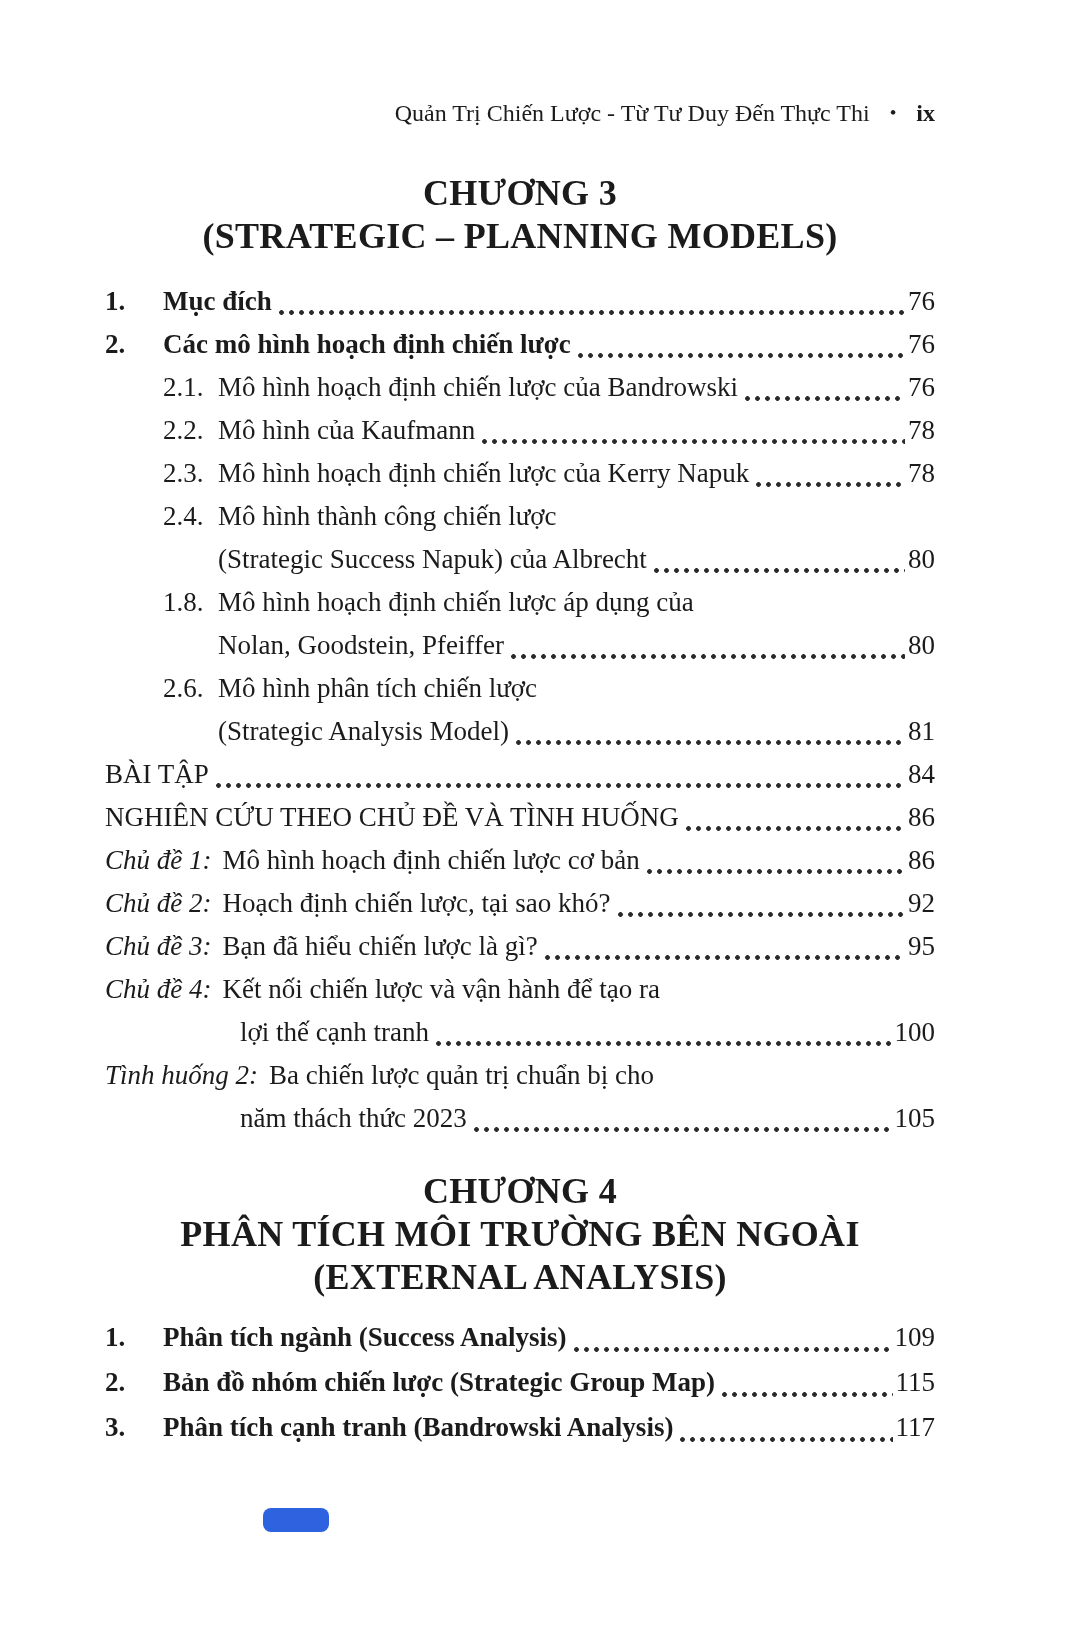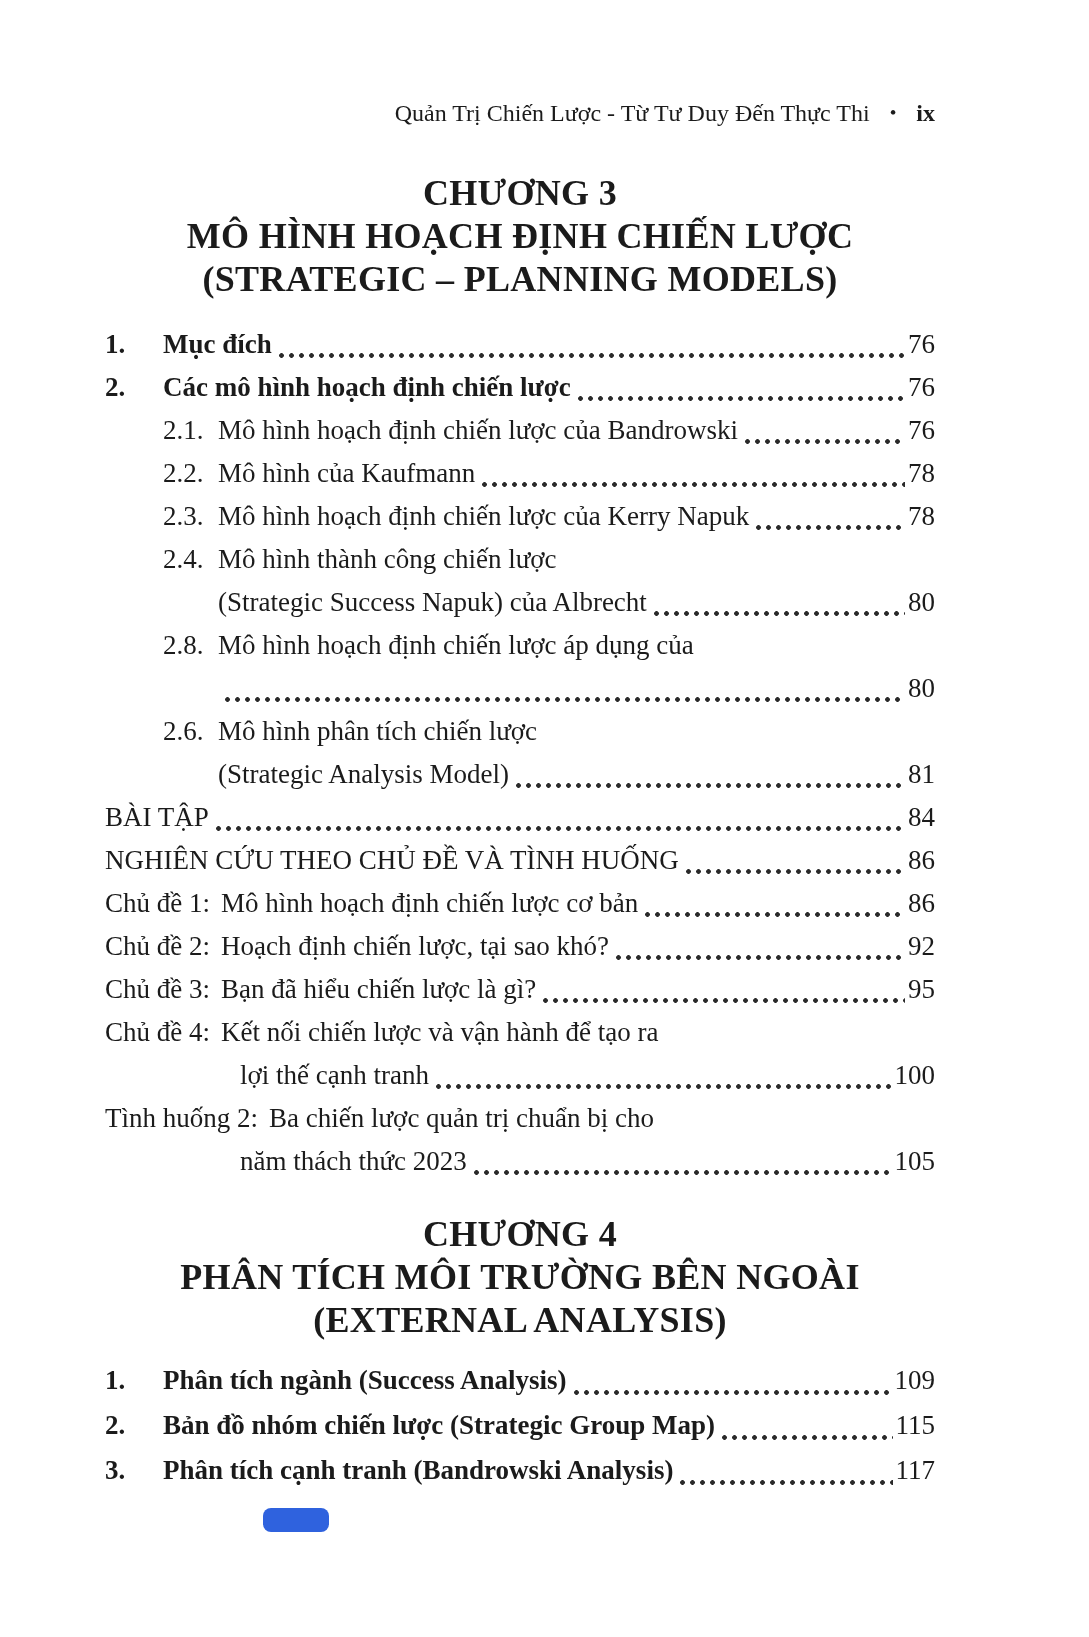--- a/index.html
+++ b/index.html
@@ -68,20 +68,21 @@
     flex: 0 0 58px;
     font-weight: bold;
   }
   .toc-line.num .txt { font-weight: bold; }
 
   .toc-line.sub { padding-left: 58px; }
   .toc-line.sub .lbl { width: 55px; flex: 0 0 55px; }
   .toc-line.sub.cont { padding-left: 113px; }
 
   .toc-line.topic .lbl {
+    font-style: italic;
     margin-right: 11px;
   }
   .toc-line.topic.cont { padding-left: 135px; }
 
   .toc-line .txt { flex: 0 0 auto; }
 
   
   .leader {
     flex: 1 1 14px;
     min-width: 14px;
@@ -114,21 +115,20 @@
 
     <header class="running-header">
       <span>Quản Trị Chiến Lược - Từ Tư Duy Đến Thực Thi</span>
       <span class="bullet">•</span>
       <span class="folio">ix</span>
     </header>
 
     <section class="toc-section section-3">
       <div class="ch-heading">
         <div class="ch-num">CHƯƠNG 3</div>
-        <div class="ch-title">MÔ HÌNH HOẠCH ĐỊNH CHIẾN LƯỢC</div>
         <div class="ch-sub">(STRATEGIC – PLANNING MODELS)</div>
       </div>
       <div class="toc-list">
           <div class="toc-line num">
             <span class="lbl">1.</span>
             <span class="txt">Mục đích</span>
             <span class="leader"></span>
             <span class="pg">76</span>
           </div>
           <div class="toc-line num">
@@ -158,24 +158,25 @@
           <div class="toc-line sub">
             <span class="lbl">2.4.</span>
             <span class="txt">Mô hình thành công chiến lược</span>
           </div>
           <div class="toc-line sub cont">
             <span class="txt">(Strategic Success Napuk) của Albrecht</span>
             <span class="leader"></span>
             <span class="pg">80</span>
           </div>
           <div class="toc-line sub">
-            <span class="lbl">2.8.</span>
+            <span class="lbl">1.8.</span>
             <span class="txt">Mô hình hoạch định chiến lược áp dụng của</span>
           </div>
           <div class="toc-line sub cont">
+            <span class="txt">Nolan, Goodstein, Pfeiffer</span>
             <span class="leader"></span>
             <span class="pg">80</span>
           </div>
           <div class="toc-line sub">
             <span class="lbl">2.6.</span>
             <span class="txt">Mô hình phân tích chiến lược</span>
           </div>
           <div class="toc-line sub cont">
             <span class="txt">(Strategic Analysis Model)</span>
             <span class="leader"></span>

